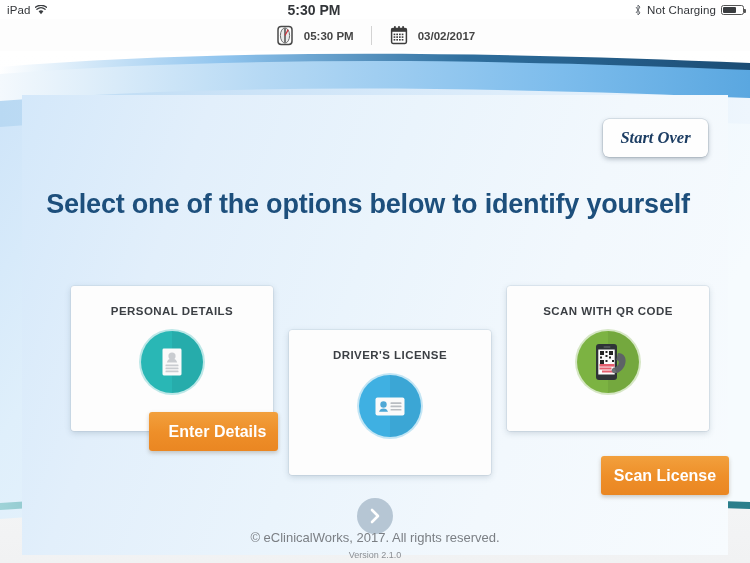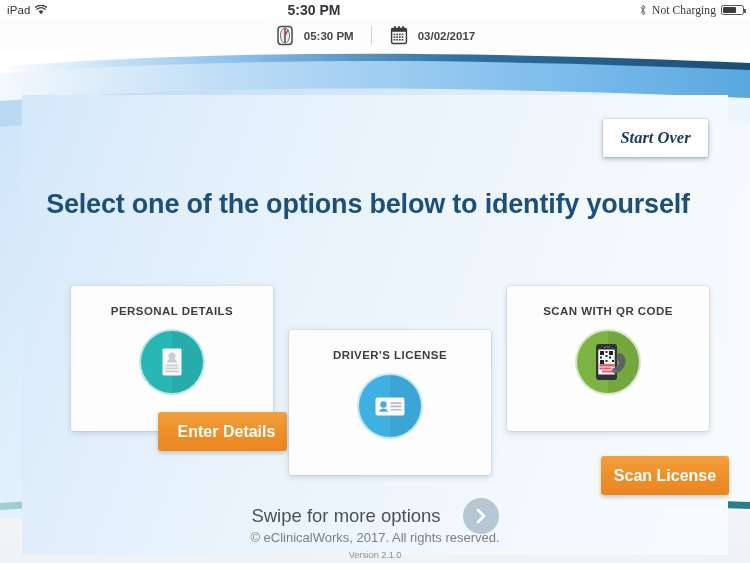--- a/index.html
+++ b/index.html
@@ -12,21 +12,21 @@
   }
 
   
   .statusbar{
     position:absolute; top:0; left:0; width:750px; height:19px;
     display:flex; align-items:center; background:#ffffff;
     font-size:11.5px; color:#33363a;
   }
   .sb-left{ position:absolute; left:7px; display:flex; align-items:center; gap:5px; }
   .sb-center{ position:absolute; left:0; width:628px; text-align:center; font-weight:bold; font-size:14px; }
-  .sb-right{ position:absolute; right:6px; display:flex; align-items:center; gap:5px;font-family:Liberation Serif, serif; }
+  .sb-right{ position:absolute; right:6px; display:flex; align-items:center; gap:5px; }
   .sb-label{ letter-spacing:.1px; }
   .wifi-ic{ width:12px; height:10px; position:relative; display:inline-block; }
   .bt-ic{ width:8px; height:12px; display:inline-block; }
   .battery{
     width:23px; height:10px; border:1px solid #555; border-radius:2.5px;
     position:relative; display:inline-block;
   }
   .battery::after{
     content:""; position:absolute; right:-3px; top:3px; width:2px; height:4px;
     background:#555; border-radius:0 1px 1px 0;
@@ -54,21 +54,21 @@
 
   .panel{
     position:absolute; left:22px; top:44px; width:706px; height:460px;
     background:linear-gradient(110deg,#d4e8fa 0%, #e2effb 22%, #eaf4fc 46%, #f2f8fd 70%, #f7fbfe 100%);
     overflow:hidden;
   }
 
   
   .startover{
     position:absolute; top:68px; left:603px; width:105px; height:38px;
-    background:#fefefe; border-radius:1px;
+    background:#fefefe; border-radius:6px;
     box-shadow:0 2px 5px rgba(40,60,80,.34), 0 0 0 .5px rgba(160,175,190,.5);
     display:flex; align-items:center; justify-content:center;
     font-family:"Liberation Serif", serif;
     font-style:italic; font-weight:bold; font-size:16.5px; color:#1c3d63;
     cursor:pointer; z-index:20;
   }
 
   
   .heading{
     position:absolute; top:138px; left:0; width:736px; text-align:center;
@@ -102,21 +102,21 @@
   .ic-blue{ background:#3fb0e2; box-shadow:0 0 0 2px rgba(63,176,226,.30); }
   .ic-green{ background:#7cb342; box-shadow:0 0 0 2px rgba(124,179,66,.30); }
 
   .cta{
     position:absolute; height:39px; border-radius:3px;
     background:linear-gradient(180deg,#f2a03d 0%, #ee8f29 52%, #ea8622 100%);
     box-shadow:0 2px 4px rgba(90,70,40,.28);
     display:flex; align-items:center; justify-content:center;
     color:#ffffff; font-size:16px; font-weight:bold; cursor:pointer;
   }
-  .cta.b1{ left:87px; top:126px; width:129px;padding-left:8px; }
+  .cta.b1{ left:78px; top:126px; width:129px;padding-left:8px; }
   .cta.b2{ left:312px; top:126px; width:128px; }
 
   
   .swipe{
     position:absolute; top:447px; left:0; width:750px;
     display:flex; align-items:center; justify-content:center; gap:22px; z-index:6;
   }
   .swipe-text{ font-size:18.5px; color:#4b5157; }
   .swipe-btn{
     width:36px; height:36px; border-radius:50%;
@@ -322,21 +322,20 @@
           </g>
           <path d="M41 22 c4.6 0 7.6 3.2 7.6 7.4 c0 5.6 -3.4 9.8 -7.2 12 c-2.6 1.5 -5.6 .3 -5.6 -2 c0 -1.7 1.4 -2.6 2.9 -3.4 c2.1 -1.1 3.2 -2.6 3.2 -4.4 c0 -1.6 -1.1 -2.6 -2.6 -2.6 Z" fill="#5d6266"></path>
           <path d="M36.8 36.5 c-1.2 .7 -2.1 1.7 -2.1 3 c0 2.2 2.6 3.3 5 2.1" fill="#6d7276"></path>
         </svg>
       </div>
 
     </div>
   </div>
 
   <div class="swipe">
-    <span class="swipe-text">Swipe for more options</span>
     <span class="swipe-btn">
       <svg width="14" height="18" viewBox="0 0 14 18">
         <path d="M4 3 L10 9 L4 15" stroke="#ffffff" stroke-width="2.6" fill="none" stroke-linecap="round" stroke-linejoin="round"></path>
       </svg>
     </span>
   </div>
 
   <div class="footer">
     <div class="foot-copy">© eClinicalWorks, 2017. All rights reserved.</div>
     <div class="foot-ver">Version 2.1.0</div>

